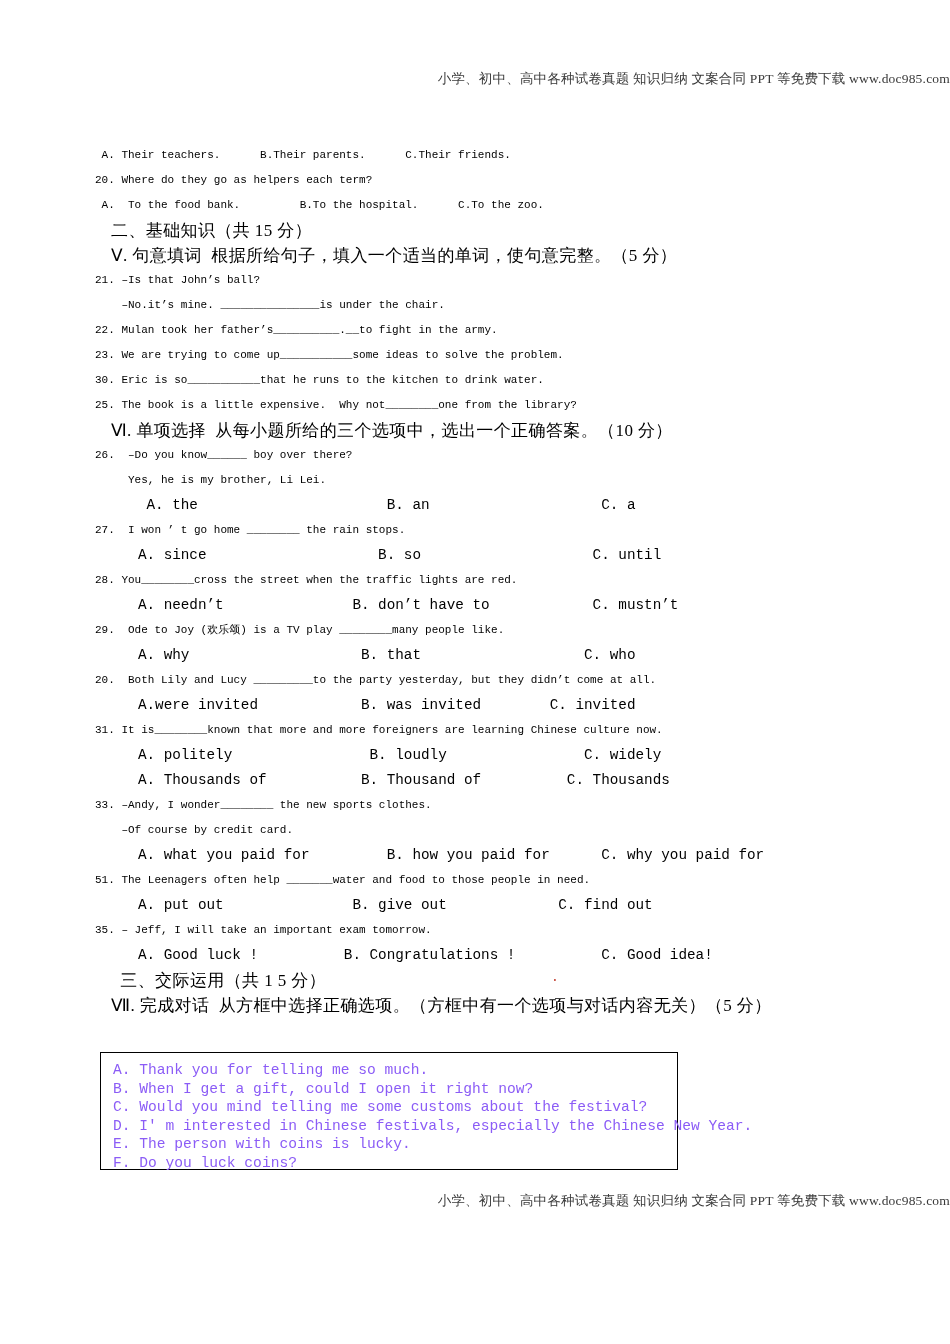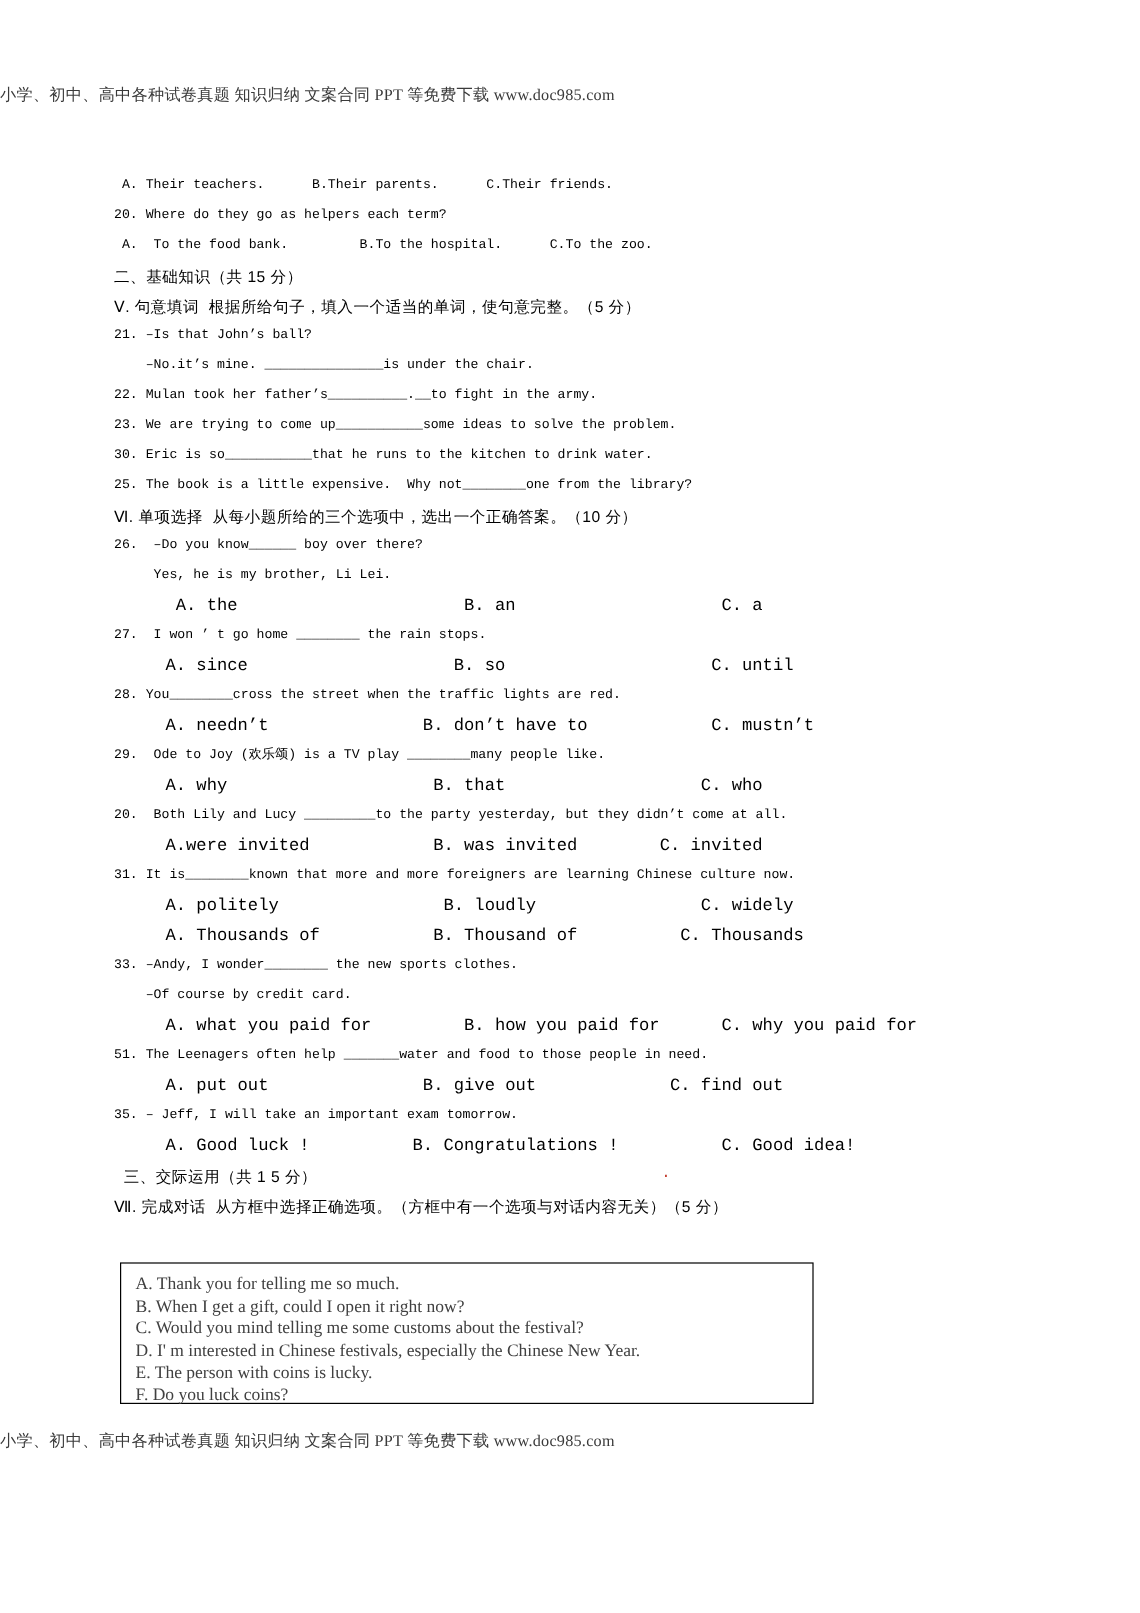--- a/index.html
+++ b/index.html
@@ -13,21 +13,21 @@
     height: 1344px;
     background: #ffffff;
     font-family: "Liberation Mono", monospace;
     color: #000000;
     overflow: hidden;
   }
   .watermark {
     position: absolute;
     left: 0;
     width: 950px;
-    text-align: left;
+    text-align: right;
     font-family: "Liberation Serif", serif;
     font-size: 13.5px;
     color: #3a3a3a;
     letter-spacing: 0.2px;
   }
   .watermark.top { top: 70px; }
   .watermark.bottom { top: 1192px; }
 
   .body-area {
     position: absolute;
@@ -36,23 +36,24 @@
     width: 780px;
   }
   .line {
     font-family: "Liberation Mono", monospace;
     font-size: 11px;
     line-height: 25px;
     white-space: pre;
     color: #000;
   }
   .line.cn {
-    font-family: Liberation Sans, sans-serif;
-    font-size: 13px;
+    font-family: Liberation Serif, serif;
+    font-size: 17px;
     letter-spacing: 0.4px;
+    margin-left: 16px;
   }
 
   
   .opts {
     font-family: "Liberation Mono", monospace;
     font-size: 14.3px;
     line-height: 25px;
     white-space: pre;
   }
 
@@ -60,25 +61,25 @@
     position: absolute;
     left: 100px;
     top: 1052px;
     width: 578px;
     height: 118px;
     border: 1.5px solid #000;
     box-sizing: border-box;
     padding: 8px 10px 0 12px;
   }
   .box .bline {
-    font-family: Liberation Serif, serif;
+    font-family: Liberation Mono, monospace;
     font-size: 14.6px;
     line-height: 18.6px;
     white-space: pre;
-    color: #404040;
+    color: #8b5cf6;
   }
   .dot-red {
     position: absolute;
     color: #c23a2b;
     font-size: 13px;
   }
 </style>
 </head>
 <body>
 

